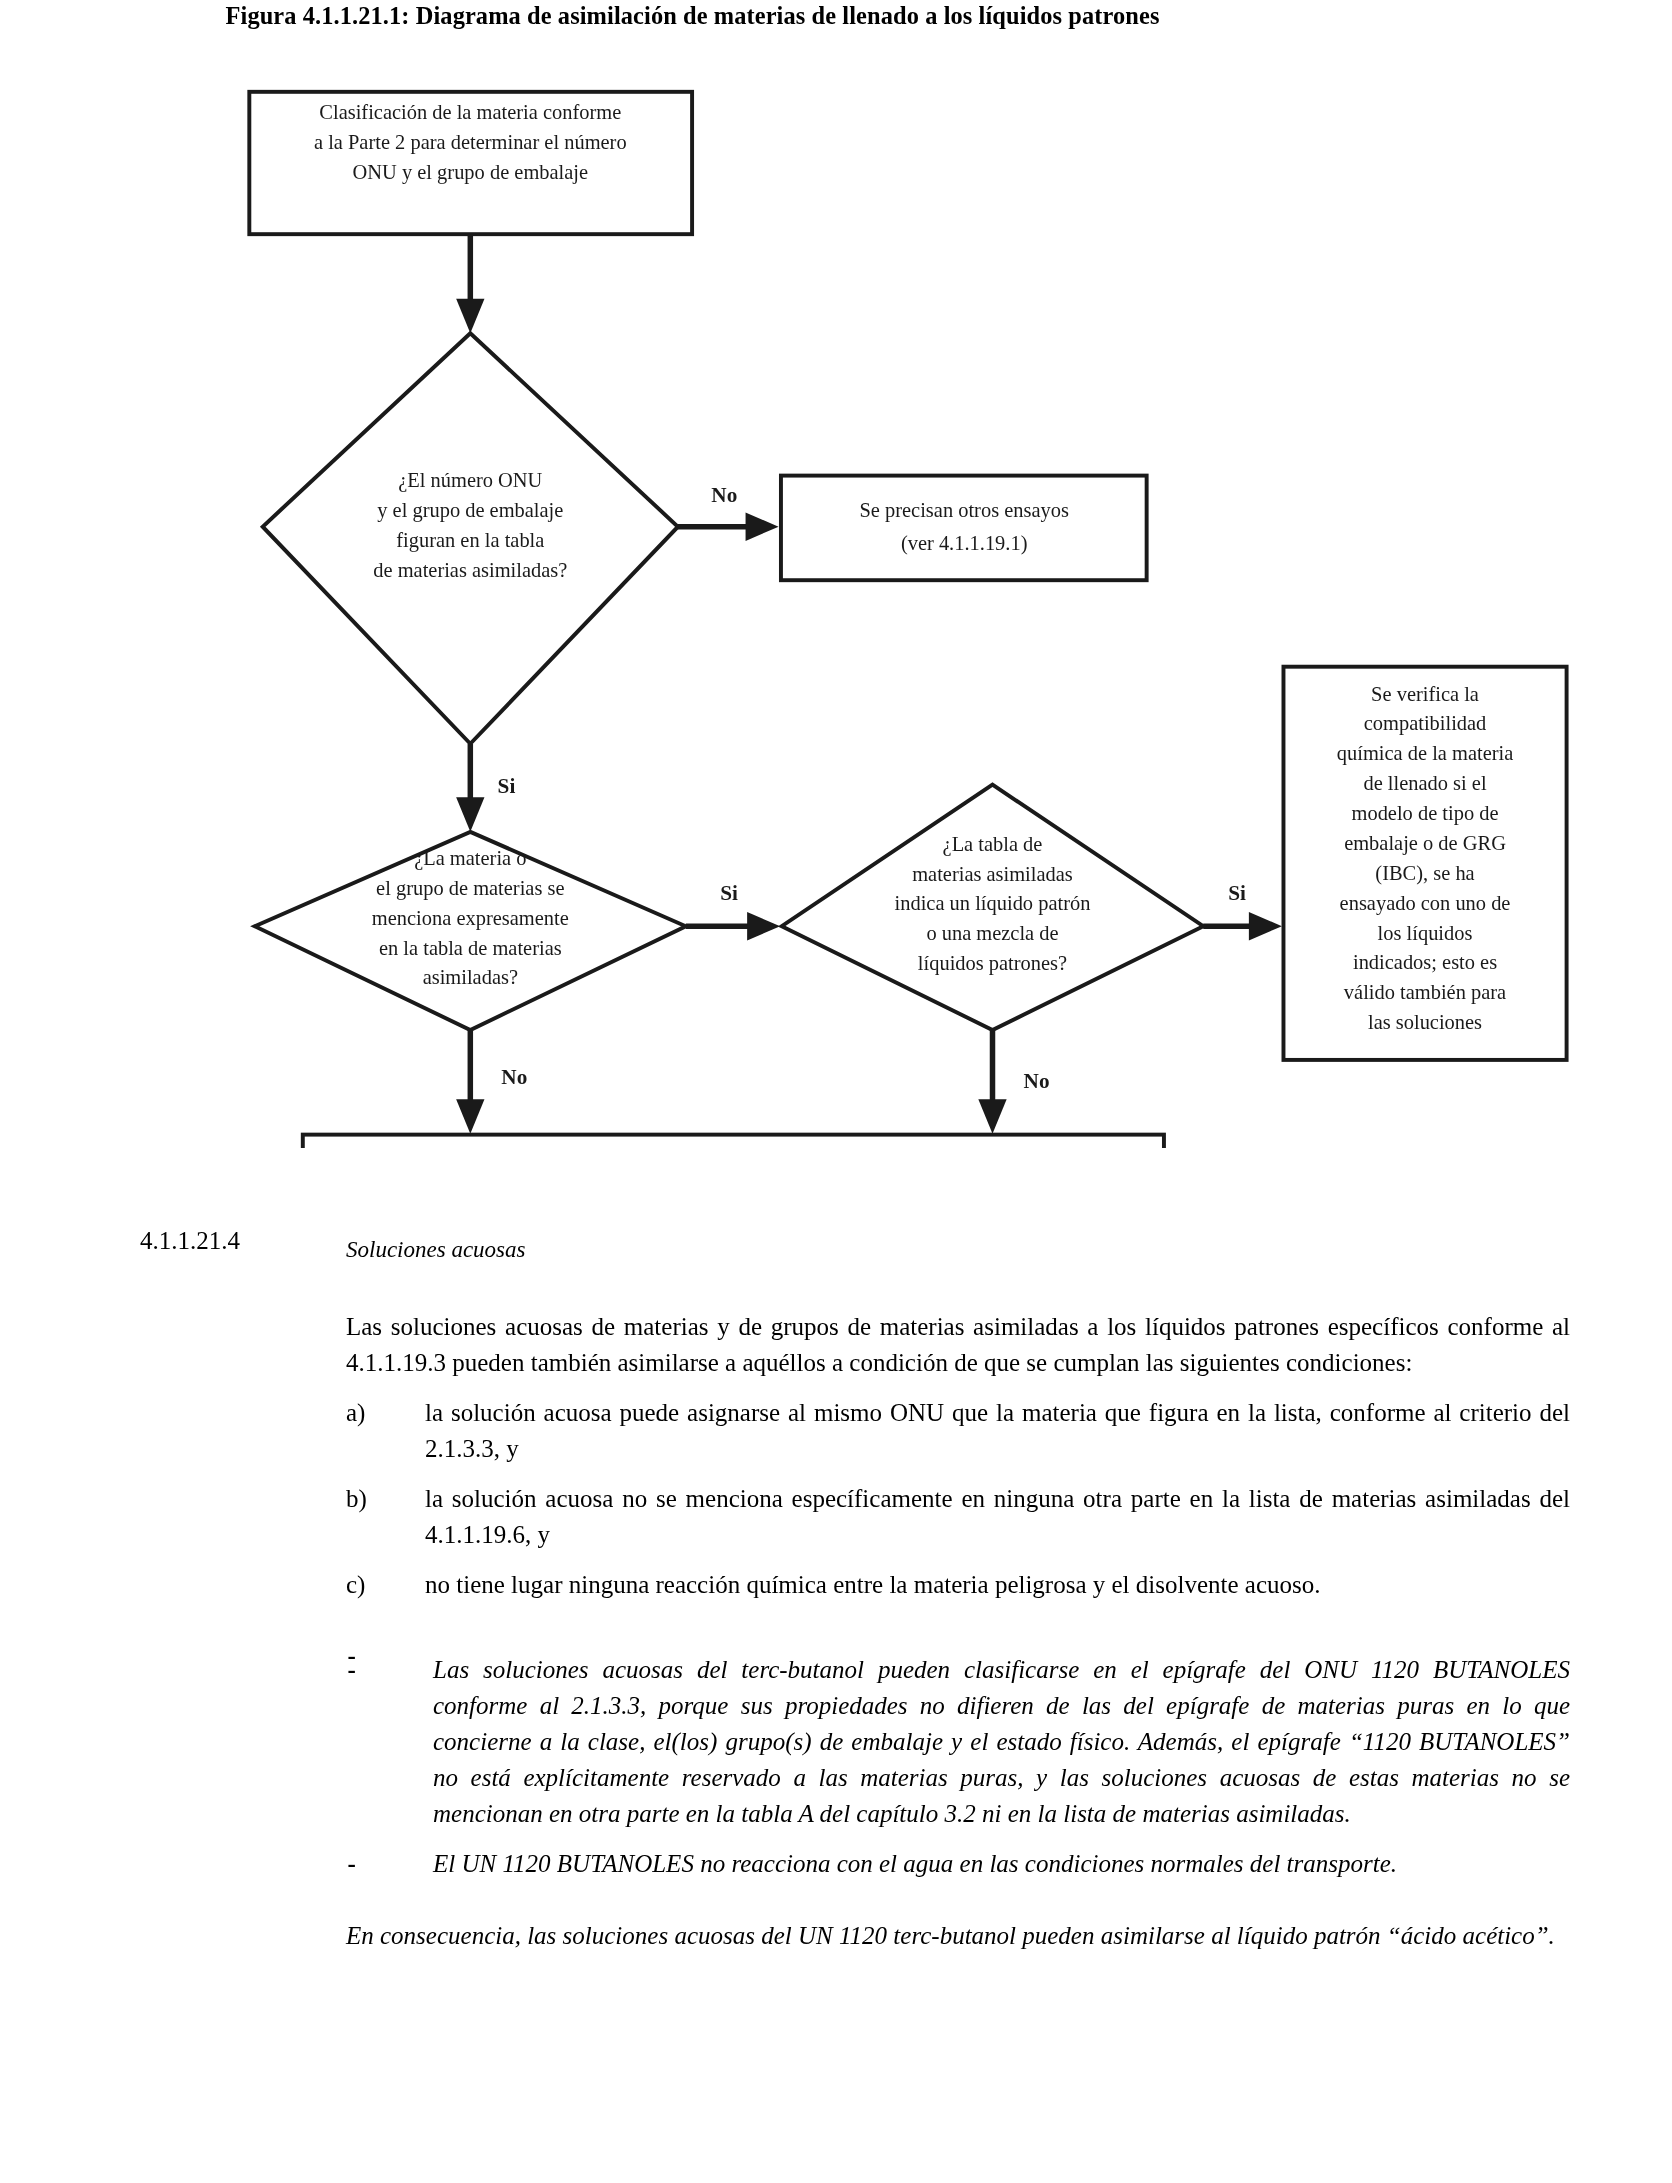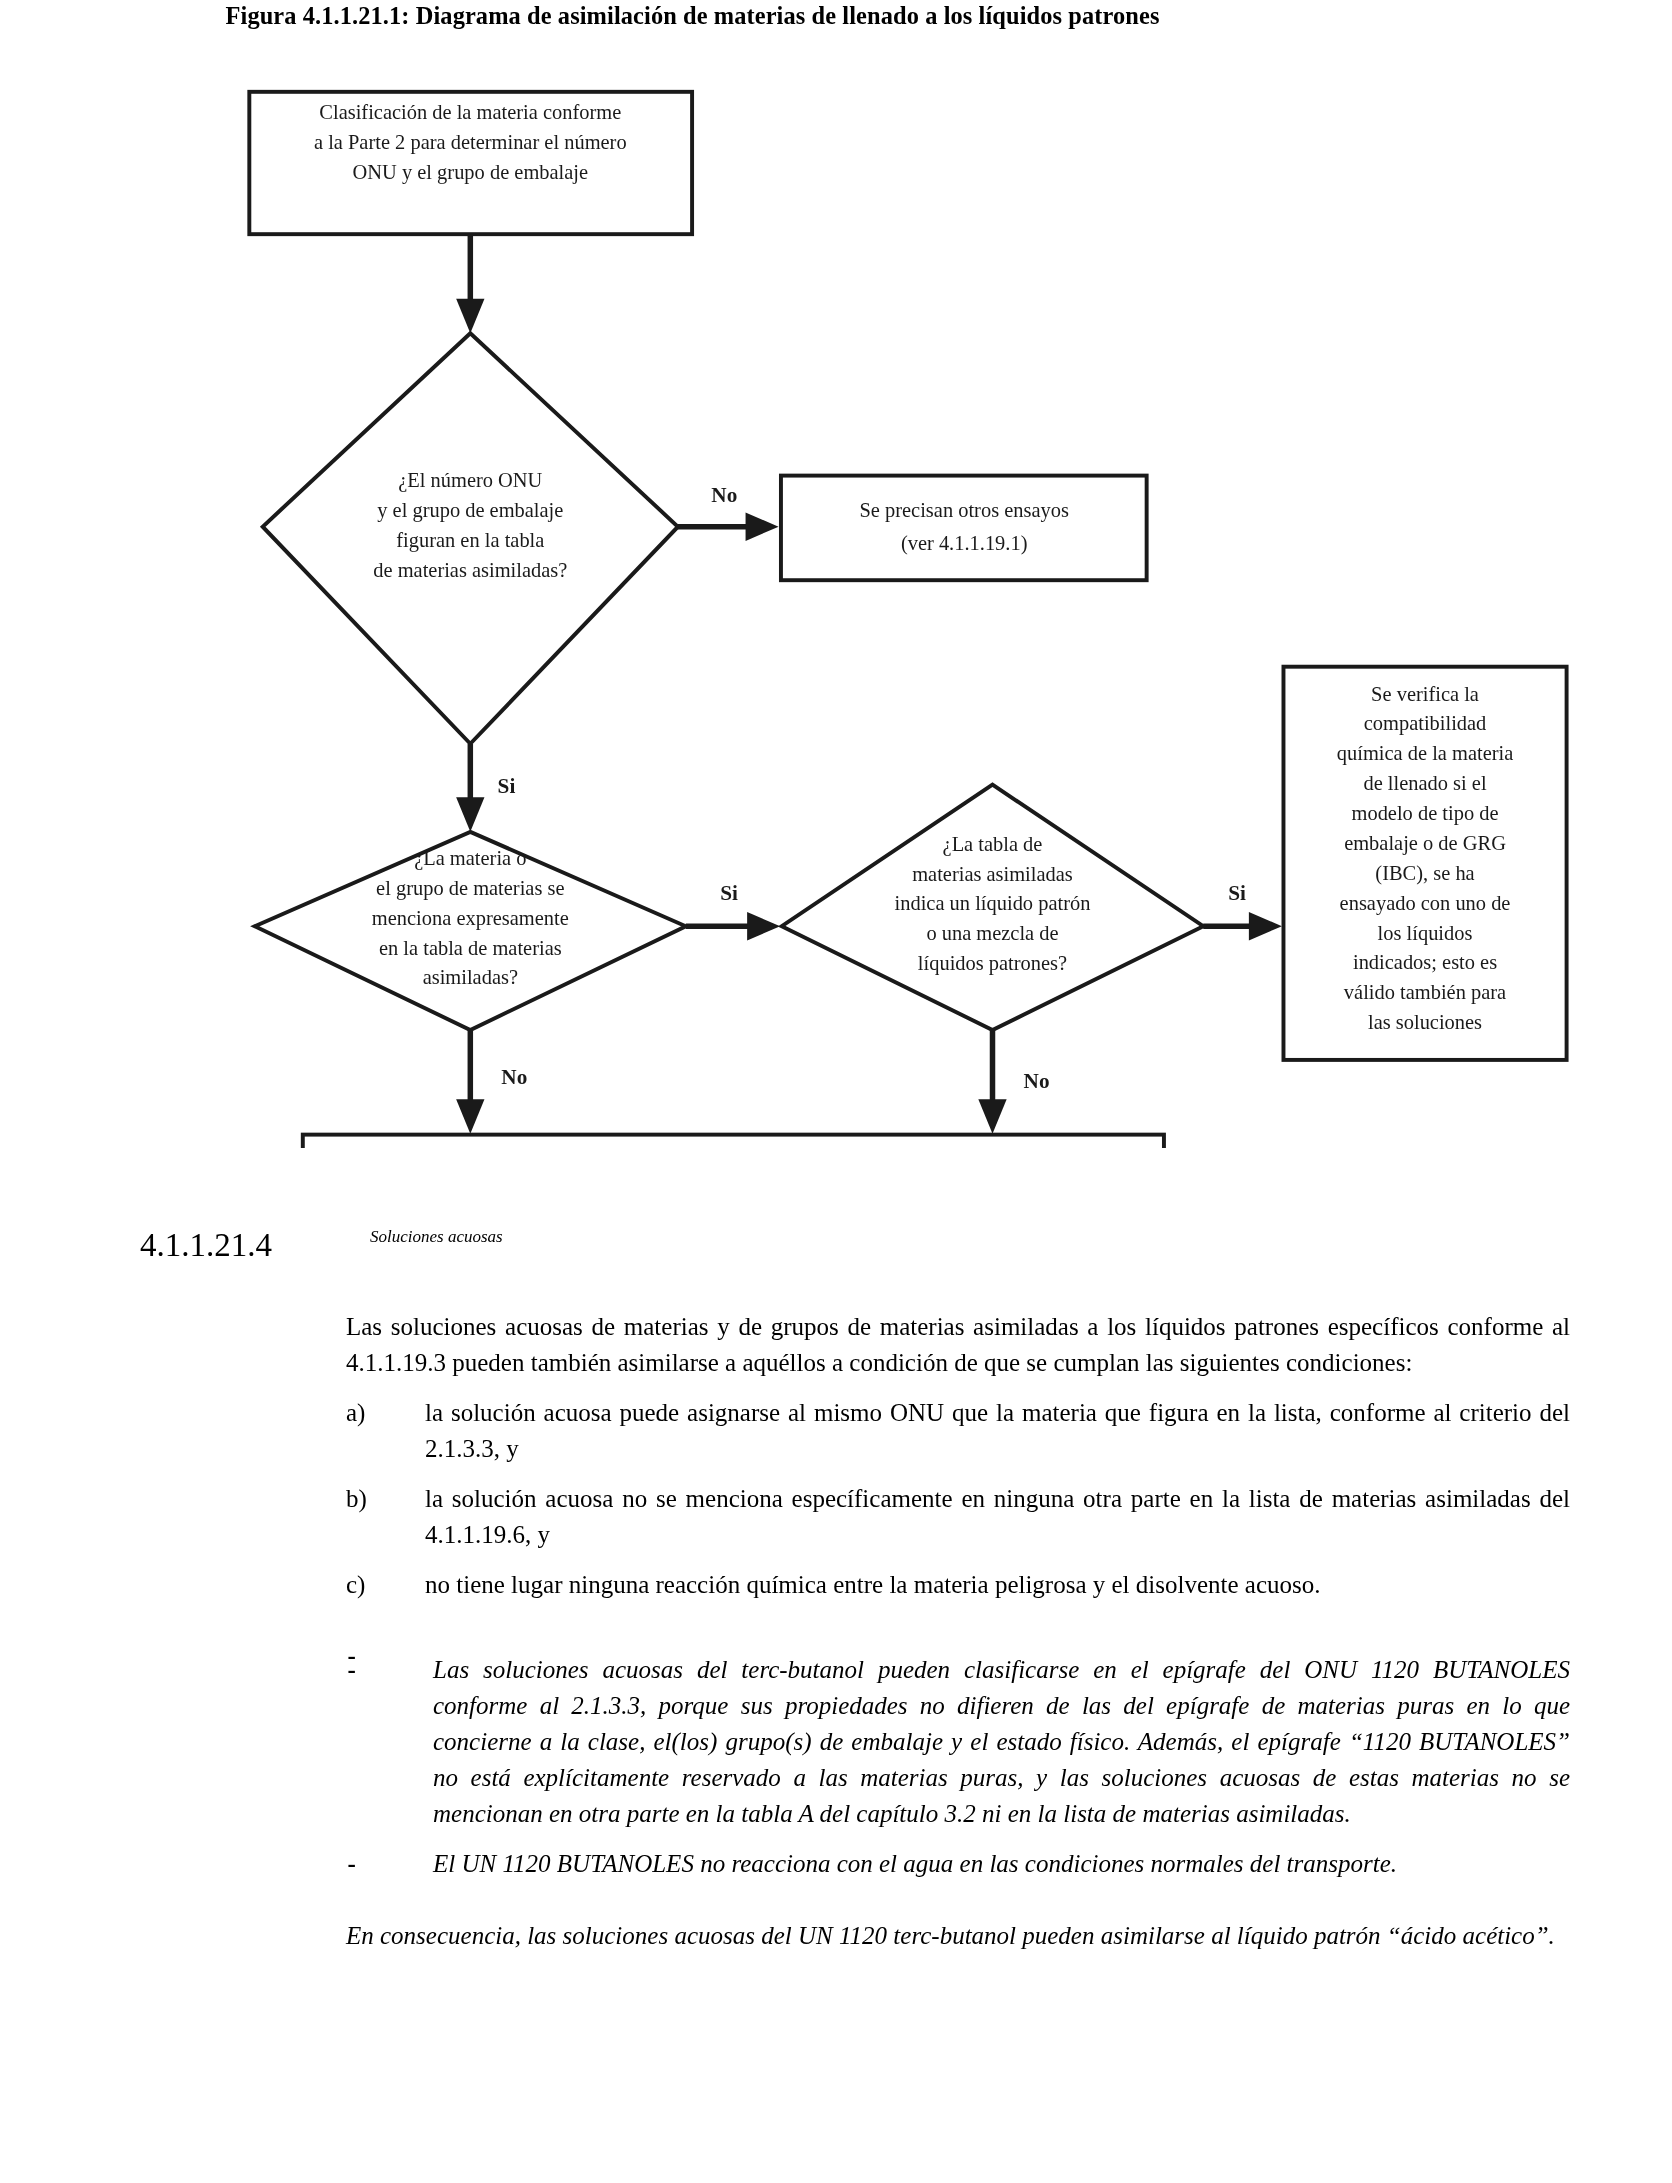--- a/index.html
+++ b/index.html
@@ -77,29 +77,28 @@
     width: 1672px;
   }
   .section-row {
     position: relative;
     height: 46px;
   }
   .section-number {
     position: absolute;
     left: 140px;
     top: 0;
-    font-size: 33px;
+    font-size: 25px;
   }
   .section-title {
     position: absolute;
     left: 346px;
-    top: 0;
-    font-size: 17px;
+    top: 10px;
+    font-size: 23px;
     font-style: italic;
-    margin-left: 24px;
   }
   .para {
     margin: 0;
     padding: 0;
     font-size: 25px;
     line-height: 36px;
     text-align: justify;
     text-justify: inter-word;
   }
   .para-indent {

